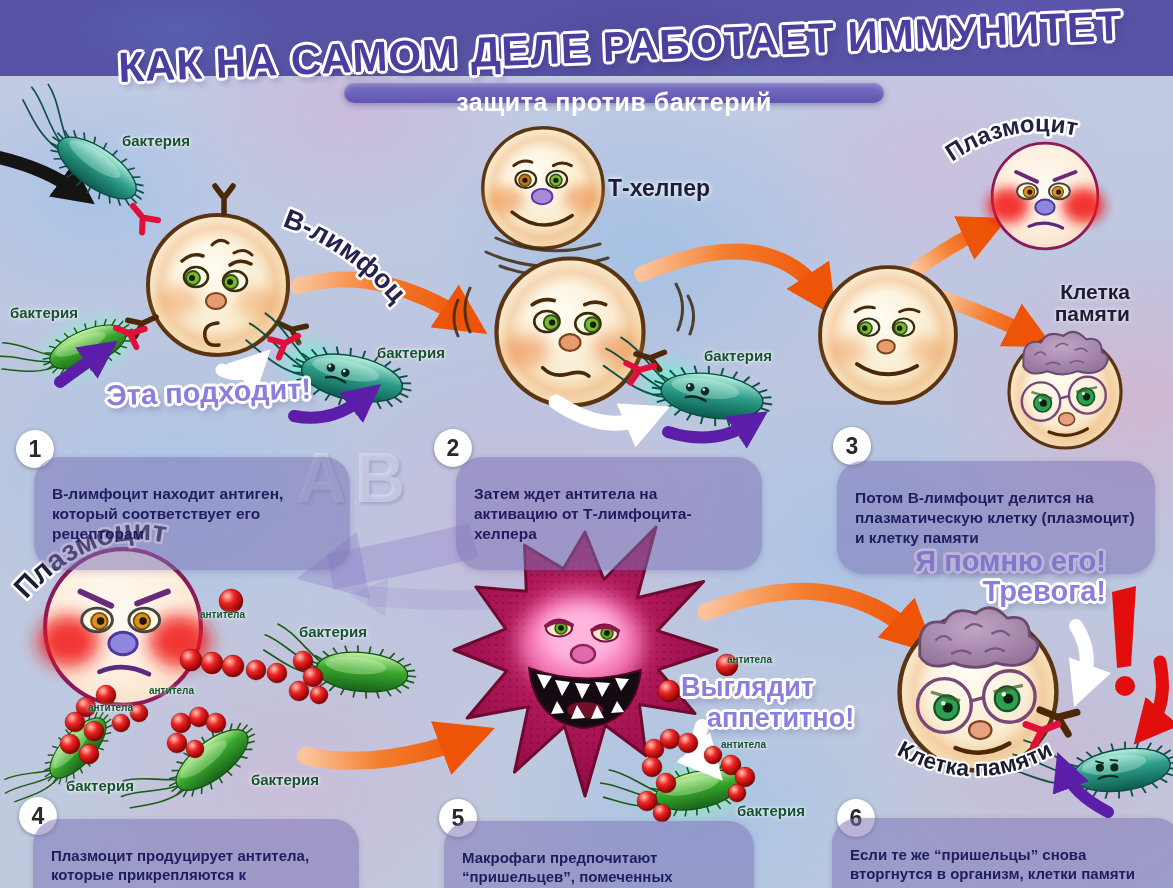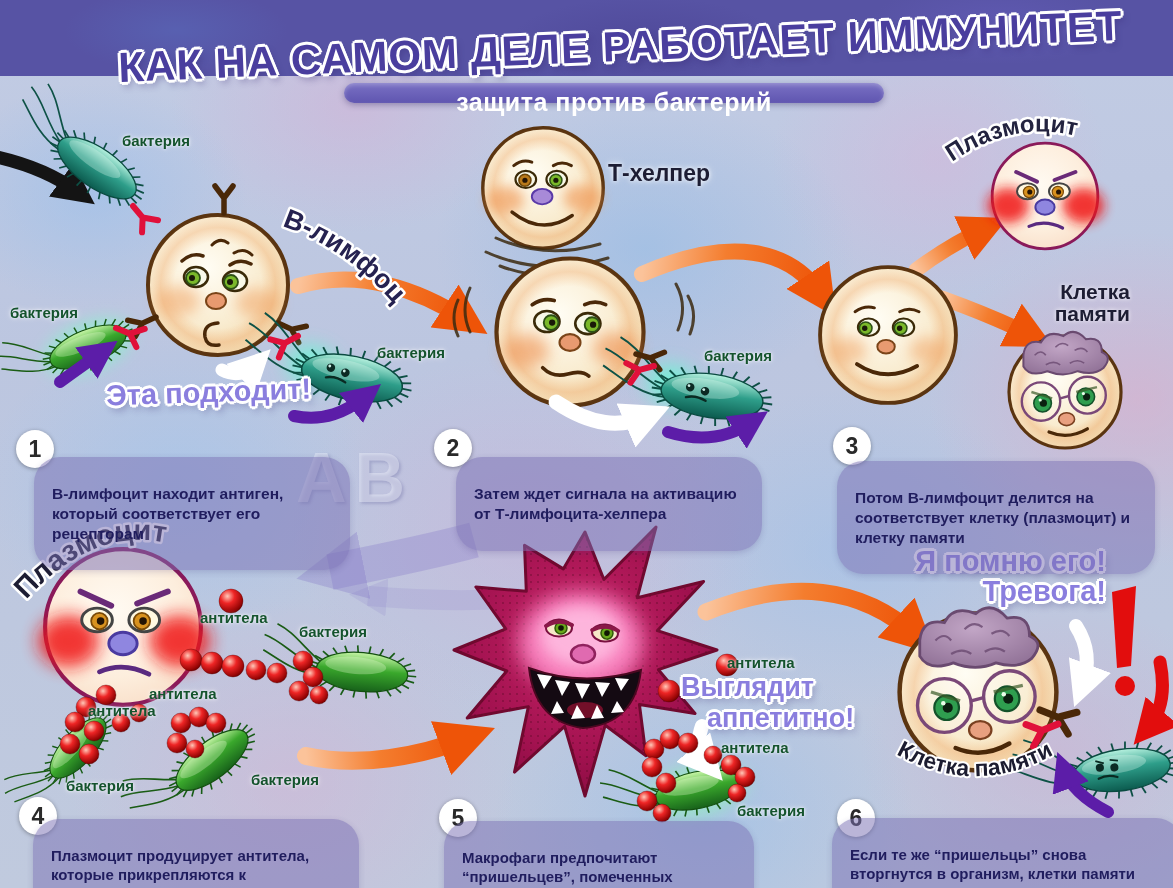--- a/index.html
+++ b/index.html
@@ -28,21 +28,21 @@
   .title{position:absolute;left:118px;top:24px;width:950px;text-align:center;transform:rotate(-2.4deg);
     font-size:42px;font-weight:800;letter-spacing:1px;color:#4a3e9e;white-space:nowrap}
   .subtitle{position:absolute;left:344px;top:83px;width:540px;height:20px;line-height:38px;text-align:center;
     border-radius:20px;background:linear-gradient(180deg,#7a71c4,#5f55b0);
     box-shadow:inset 0 2px 4px rgba(255,255,255,.25),0 2px 6px rgba(40,30,90,.35);
     color:#fff;font-size:25px;font-weight:700;letter-spacing:.5px}
   .watermark{position:absolute;left:296px;top:438px;font-size:70px;font-weight:700;letter-spacing:8px;
     color:rgba(245,248,255,.40);text-shadow:2px 2px 3px rgba(90,90,150,.28)}
   .tag{position:absolute;font-size:15px;font-weight:700;color:#14532d;white-space:nowrap;
     text-shadow:0 0 3px rgba(255,255,255,.9),0 0 6px rgba(255,255,255,.6)}
-  .tag.small{font-size:15px}
+  .tag.small{font-size:10px}
   .biglabel{position:absolute;font-size:23px;font-weight:700;color:#1d1d33;white-space:nowrap;
     text-shadow:0 0 4px rgba(255,255,255,.9),0 0 8px rgba(255,255,255,.6)}
   .memlabel{position:absolute;left:1018px;top:281px;width:112px;text-align:right;font-size:21px;line-height:1.05;
     font-weight:700;color:#1d1d33;text-shadow:0 0 4px rgba(255,255,255,.9)}
   .shout{position:absolute;font-weight:800;color:#8a7ede;white-space:nowrap}
   .shout-fits{left:106px;top:376px;font-size:29px;transform:rotate(-2deg)}
   .shout-tasty{left:681px;top:672px;font-size:27px;line-height:31px}
   .shout-tasty .l2{padding-left:26px}
   .shout-remember{left:890px;top:546px;width:216px;text-align:right;font-size:29px;line-height:30px}
   .stepnum{position:absolute;width:38px;height:38px;border-radius:50%;background:#fff;
@@ -545,38 +545,38 @@
   <div class="tag" style="left:704px;top:347px">бактерия</div>
   <div class="tag" style="left:299px;top:623px">бактерия</div>
   <div class="tag" style="left:66px;top:777px">бактерия</div>
   <div class="tag" style="left:251px;top:771px">бактерия</div>
   <div class="tag" style="left:737px;top:802px">бактерия</div>
   <div class="tag small" style="left:200px;top:609px">антитела</div>
   <div class="tag small" style="left:149px;top:685px">антитела</div>
   <div class="tag small" style="left:88px;top:702px">антитела</div>
   <div class="tag small" style="left:727px;top:654px">антитела</div>
   <div class="tag small" style="left:721px;top:739px">антитела</div>
-  <div class="biglabel" style="left:608px;top:160px">Т-хелпер</div>
+  <div class="biglabel" style="left:608px;top:175px">Т-хелпер</div>
   <div class="memlabel">Клетка памяти</div>
 
   <div class="shout shout-fits outline">Эта подходит!</div>
   <div class="shout shout-remember">
     <div class="outline">Я помню его!</div>
     <div class="outline">Тревога!</div>
   </div>
   <div class="shout shout-tasty">
     <div class="outline">Выглядит</div>
     <div class="l2 outline">аппетитно!</div>
   </div>
 
   <div class="stepnum" style="left:16px;top:430px">1</div>
   <div class="stepbox f16" style="left:34px;top:457px;width:280px">В-лимфоцит находит антиген, который соответствует его рецепторам</div>
   <div class="stepnum" style="left:434px;top:429px">2</div>
-  <div class="stepbox f16" style="left:456px;top:457px;width:270px">Затем ждет сигнала на активацию от Т-лимфоцита-хелпера</div>
+  <div class="stepbox f16" style="left:456px;top:457px;width:270px">Затем ждет антитела на активацию от Т-лимфоцита-хелпера</div>
   <div class="stepnum" style="left:833px;top:427px">3</div>
-  <div class="stepbox f16" style="left:837px;top:461px;width:282px">Потом В-лимфоцит делится на соответствует клетку (плазмоцит) и клетку памяти</div>
+  <div class="stepbox f16" style="left:837px;top:461px;width:282px">Потом В-лимфоцит делится на плазматическую клетку (плазмоцит) и клетку памяти</div>
   <div class="stepnum" style="left:19px;top:797px">4</div>
   <div class="stepbox f15" style="left:33px;top:819px;width:290px">Плазмоцит продуцирует антитела, которые прикрепляются к непрошенным гостям</div>
   <div class="stepnum" style="left:439px;top:799px">5</div>
   <div class="stepbox f15" style="left:444px;top:821px;width:274px">Макрофаги предпочитают “пришельцев”, помеченных антителами, и поедают их в больших количествах</div>
   <div class="stepnum" style="left:837px;top:799px">6</div>
   <div class="stepbox f15" style="left:832px;top:818px;width:314px">Если те же “пришельцы” снова вторгнутся в организм, клетки памяти помогут иммунитету активироваться намного быстрее</div>
 </div>
 
 </body></html>

